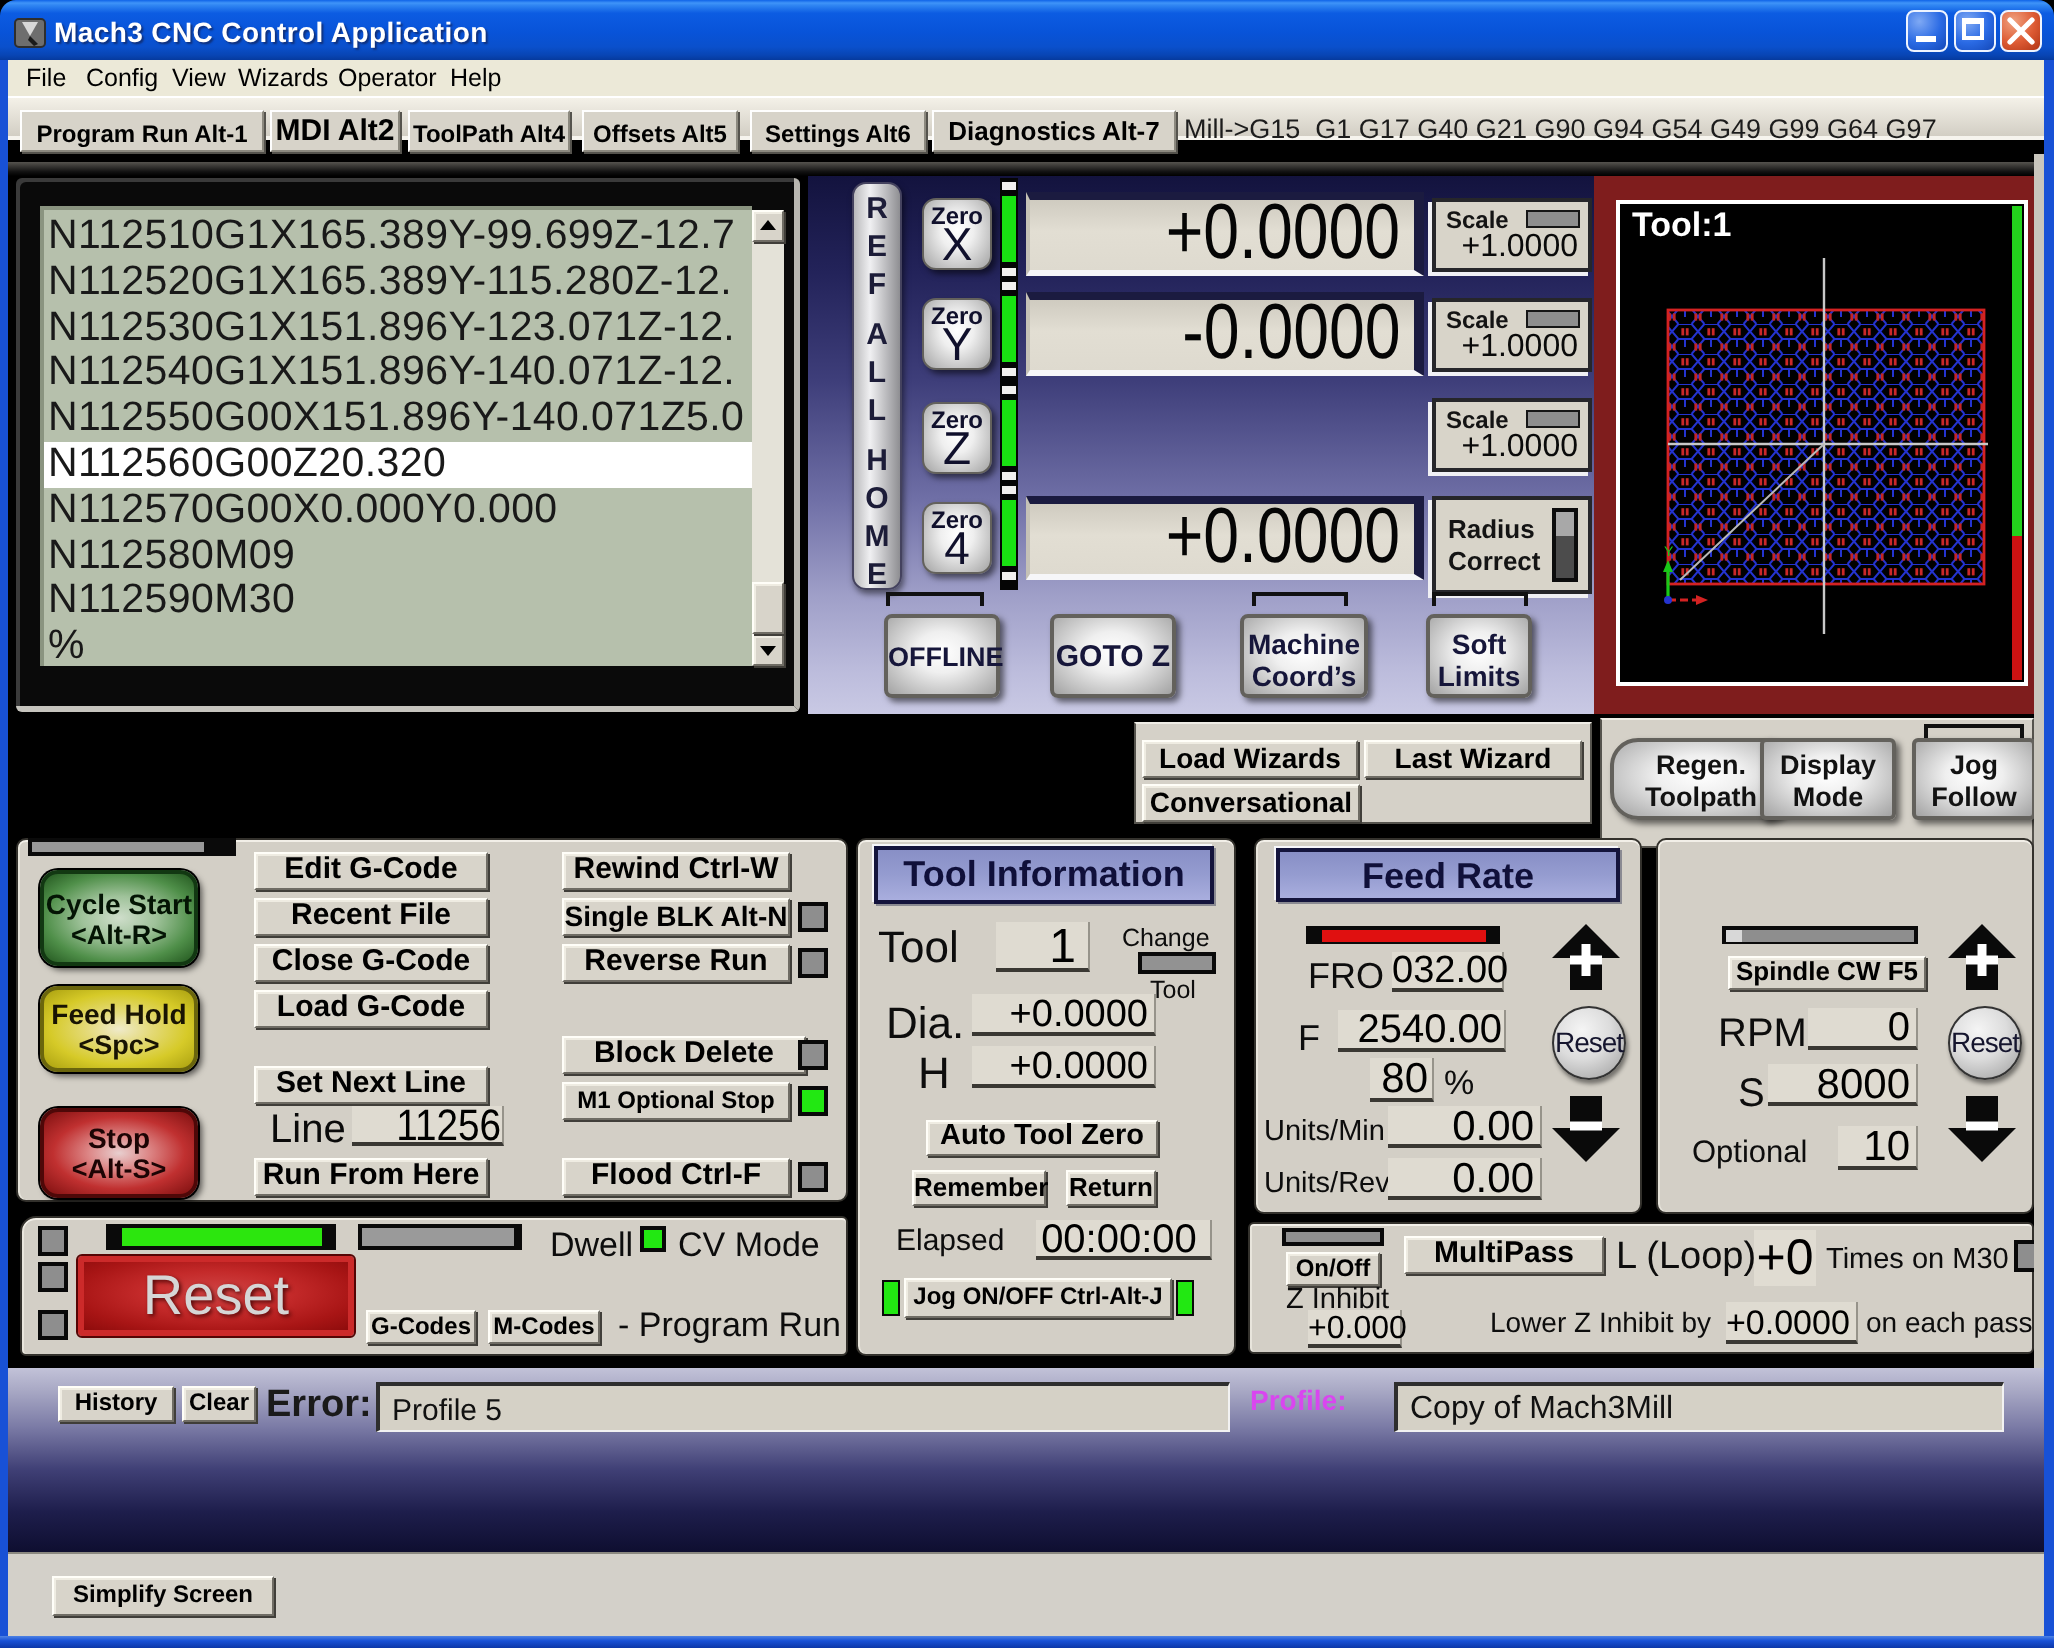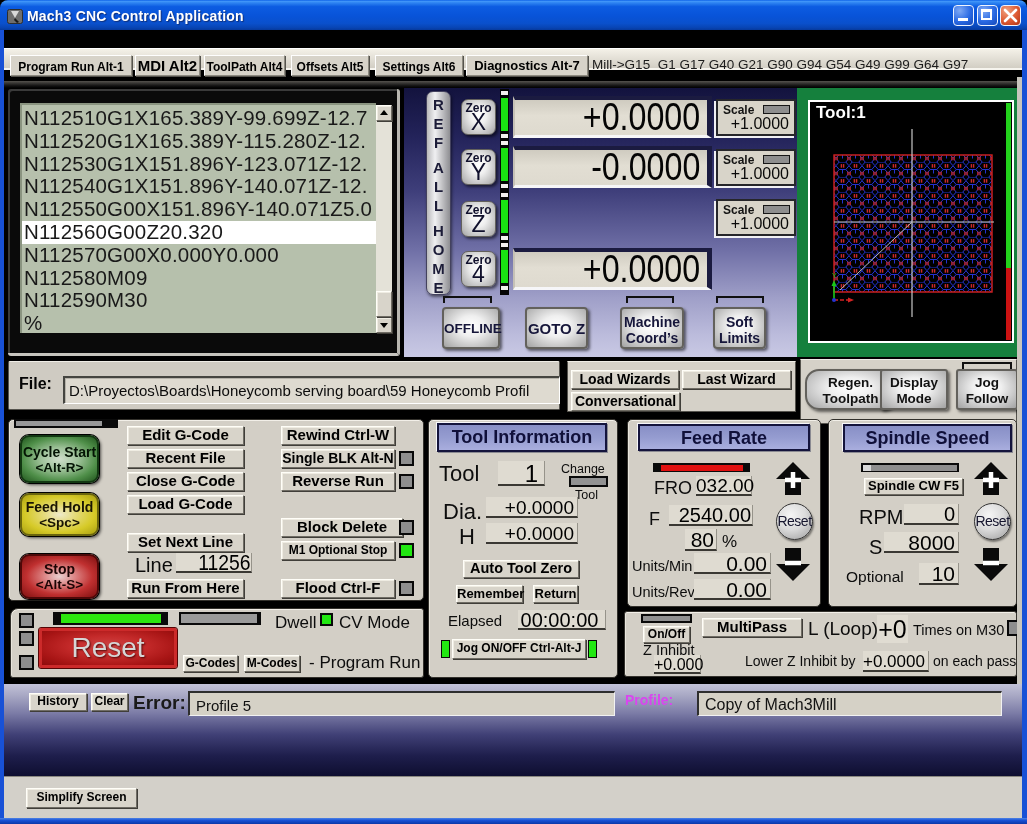--- a/index.html
+++ b/index.html
@@ -111,29 +111,36 @@
 <div class="abs" style="left:312px;top:61px;width:80px;height:37px;background:#d8d4c9;border:2px solid #26262a;box-shadow:-2px 2px 0 #f0f0f4;">
 <div class="lbl" style="left:5px;top:2px;font-size:12px;font-weight:bold;color:#141414;">Scale</div>
 <div class="abs" style="left:45px;top:4px;width:27px;height:9px;background:#8e8e8e;border:1px solid #161616;"></div>
 <div class="lbl" style="right:5px;bottom:1px;font-size:16px;color:#0a0a0a;">+1.0000</div>
 </div>
 <div class="abs" style="left:312px;top:111px;width:80px;height:37px;background:#d8d4c9;border:2px solid #26262a;box-shadow:-2px 2px 0 #f0f0f4;">
 <div class="lbl" style="left:5px;top:2px;font-size:12px;font-weight:bold;color:#141414;">Scale</div>
 <div class="abs" style="left:45px;top:4px;width:27px;height:9px;background:#8e8e8e;border:1px solid #161616;"></div>
 <div class="lbl" style="right:5px;bottom:1px;font-size:16px;color:#0a0a0a;">+1.0000</div>
 </div>
+  <div class="abs" style="left:312px;top:160px;width:80px;height:49px;background:#d8d4c9;border:2px solid #26262a;box-shadow:-2px 2px 0 #f0f0f4;">
+   <div class="lbl" style="left:6px;top:7px;font-size:13px;font-weight:bold;color:#141414;">Radius</div>
+   <div class="lbl" style="left:6px;top:23px;font-size:13px;font-weight:bold;color:#141414;">Correct</div>
+   <div class="abs" style="left:58px;top:4px;width:13px;height:37px;background:#4c4c4c;border:2px solid #0c0c0c;">
+          <div style="width:100%;height:12px;background:#a8a8a8;"></div>
+        </div>
+  </div>
   <div class="abs bracket" style="left:39px;top:208px;width:49px;"></div>
   <div class="abs bracket" style="left:222px;top:208px;width:48px;"></div>
   <div class="abs bracket" style="left:312px;top:208px;width:48px;"></div>
   <div class="silver" style="left:38px;top:219px;width:58px;height:42px;font-weight:bold;font-size:13.5px;line-height:40px;color:#16163a;">OFFLINE</div>
   <div class="silver" style="left:121px;top:219px;width:63px;height:42px;font-weight:bold;font-size:15px;line-height:40px;color:#16163a;">GOTO Z</div>
   <div class="silver" style="left:216px;top:219px;width:64px;height:42px;font-weight:bold;font-size:14px;line-height:16px;color:#16163a;padding-top:5px;">Machine<br>Coord’s</div>
   <div class="silver" style="left:309px;top:219px;width:53px;height:42px;font-weight:bold;font-size:14px;line-height:16px;color:#16163a;padding-top:5px;">Soft<br>Limits</div>
  </div>
- <div class="abs" style="left:797px;top:88px;width:220px;height:269px;background:#15803d;text-align:right;">
+ <div class="abs" style="left:797px;top:88px;width:220px;height:269px;background:#7f1d1d;text-align:right;">
   <div class="abs" style="left:11px;top:12px;width:206px;height:243px;border:2px solid #fff;background:#000;">
    <div class="lbl" style="left:6px;top:1px;color:#fff;font-weight:bold;font-size:17px;">Tool:1</div>
    <svg class="abs" style="left:0;top:0;" width="202" height="239" viewBox="0 0 202 239">
     <defs>
      <pattern id="hex" width="13" height="15" patternUnits="userSpaceOnUse">
       <path d="M3.2 0 L9.8 0 L13 3.75 L9.8 7.5 L3.2 7.5 L0 3.75 Z M6.5 7.5 L6.5 11.5" fill="none" stroke="#2433d0" stroke-width="1"></path>
       <path d="M3.2 15 L0 11.25 L3.2 7.5 M9.8 7.5 L13 11.25 L9.8 15" fill="none" stroke="#2433d0" stroke-width="1"></path>
       <rect x="4.7" y="2.1" width="1.4" height="3.6" fill="#cc2828"></rect>
       <rect x="6.9" y="2.1" width="1.4" height="3.6" fill="#cc2828"></rect>
       <rect x="11.2" y="9.7" width="1.4" height="3.6" fill="#c42424"></rect>
@@ -151,26 +158,20 @@
      <text x="-2" y="-22" fill="#18c818" font-size="7">Y</text>
      <line x1="0" y1="0" x2="16" y2="0" stroke="#d42222" stroke-width="1.6" stroke-dasharray="4 2"></line>
      <path d="M14 -2.5 L20 0 L14 2.5 Z" fill="#d42222"></path>
      <circle cx="0" cy="0" r="2" fill="#2433d0"></circle>
     </g>
    </svg>
    <div class="abs" style="right:1px;top:1px;width:5px;height:165px;background:#23d31c;"></div>
    <div class="abs" style="right:1px;top:166px;width:5px;height:72px;background:#cc1212;"></div>
   </div>
  </div>
- <div class="abs" style="left:8px;top:361px;width:552px;height:49px;background:#cfcbc2;border:1px solid #55534d;border-top:1px solid #efede6;border-radius:2px;">
-  <div class="lbl" style="left:10px;top:13px;font-size:16px;font-weight:bold;color:#050505;">File:</div>
-  <div class="abs" style="left:54px;top:14px;width:497px;height:28px;background:#dedad0;border:1px solid #777;border-top:2px solid #454540;border-left:2px solid #454540;border-bottom:1px solid #fff;border-right:1px solid #fff;box-shadow:1px 1px 0 #b5b2a9 inset;">
-   <div style="font-size:15px;color:#0c0c0c;padding:4px 0 0 4px;white-space:nowrap;overflow:hidden;">D:\Proyectos\Boards\Honeycomb serving board\59 Honeycomb Profil</div>
-  </div>
- </div>
  <div class="abs" style="left:567px;top:361px;width:229px;height:51px;background:#d5d1c8;border:1px solid #55534d;border-top:1px solid #efede6;">
   <div class="btn" style="left:3px;top:8px;width:108px;height:19px;font-size:14px;line-height:16px;">Load Wizards</div>
   <div class="btn" style="left:114px;top:8px;width:109px;height:19px;font-size:14px;line-height:16px;">Last Wizard</div>
   <div class="btn" style="left:3px;top:30px;width:109px;height:19px;font-size:14px;line-height:16px;">Conversational</div>
  </div>
  <div class="abs" style="left:800px;top:359px;width:217px;height:65px;background:#d5d1c8;border:1px solid #55534d;border-top:1px solid #efede6;">
   <div class="abs bracket" style="left:161px;top:2px;width:50px;"></div>
   <div class="silver" style="left:4px;top:9px;width:91px;height:41px;font-size:13.5px;line-height:16px;padding-top:4px;border-radius:14px;color:#121212;">Regen.<br>Toolpath</div>
   <div class="silver" style="left:79px;top:9px;width:68px;height:41px;font-size:13.5px;line-height:16px;padding-top:4px;border-radius:3px;color:#121212;">Display<br>Mode</div>
   <div class="silver" style="left:155px;top:9px;width:62px;height:41px;font-size:13.5px;line-height:16px;padding-top:4px;border-radius:3px;color:#121212;">Jog<br>Follow</div>
@@ -250,21 +251,20 @@
           <path d="M17 0 L34 17 L25 17 L25 33 L9 33 L9 17 L0 17 Z" fill="#0a0a0a"></path>
           <path d="M17 10 L17 26 M9 18 L25 18" stroke="#fff" stroke-width="4.5"></path>
         </svg></div>
   <div class="abs rstbtn" style="left:148px;top:83px;">Reset</div>
   <div class="abs" style="left:148px;top:128px;"><svg width="34" height="33">
           <path d="M17 33 L34 16 L25 16 L25 0 L9 0 L9 16 L0 16 Z" fill="#0a0a0a"></path>
           <path d="M9 15 L25 15" stroke="#fff" stroke-width="4.5"></path>
         </svg></div>
  </div>
  <div class="panel" style="left:828px;top:419px;width:189px;height:188px;">
-  <div class="abs hdr" style="left:14px;top:4px;width:169px;height:28px;">Spindle Speed</div>
   <div class="abs" style="left:32px;top:43px;width:98px;height:9px;background:#0a0a0a;">
         <div style="position:absolute;left:2px;top:1.5px;width:8px;height:6px;background:#d8d8d8;"></div>
         <div style="position:absolute;left:10px;top:1.5px;width:86px;height:6px;background:#8e8e8e;"></div>
       </div>
   <div class="btn" style="left:35px;top:58px;width:99px;height:17px;font-size:13px;line-height:14px;">Spindle CW F5</div>
   <div class="lbl" style="left:30px;top:86px;font-size:20px;">RPM</div>
   <div class="field" style="left:75px;top:84px;width:55px;height:21px;font-size:20px;line-height:21px;padding-right:3px;">0</div>
   <div class="lbl" style="left:40px;top:116px;font-size:20px;">S</div>
   <div class="field" style="left:55px;top:112px;width:75px;height:21px;font-size:21px;line-height:21px;padding-right:3px;">8000</div>
   <div class="lbl" style="left:17px;top:148px;font-size:15.5px;">Optional</div>
@@ -343,20 +343,28 @@
       <div class="abs" style="left:3px;top:3px;width:11px;height:11px;border:2px solid #fff;border-top-width:3px;"></div>
     </div>
  <div class="abs winbtn" id="closebtn" style="left:1000px;">
   <svg width="19" height="19" viewBox="0 0 19 19">
         <path d="M4 4 L15 15 M15 4 L4 15" stroke="#fff" stroke-width="2.6" stroke-linecap="round"></path>
       </svg>
  </div>
  <div class="abs borderL"></div>
     <div class="abs borderR"></div>
     <div class="abs borderB"></div>
+ <div class="abs" id="menubar">
+  <span style="left:9px;">File</span>
+      <span style="left:39px;">Config</span>
+      <span style="left:82px;">View</span>
+  <span style="left:115px;">Wizards</span>
+      <span style="left:165px;">Operator</span>
+      <span style="left:221px;">Help</span>
+ </div>
  <div class="abs" id="tabbar">
   <div class="tab" style="left:6px;width:122px;">Program Run Alt-1</div>
   <div class="tab" style="left:131px;width:65px;font-size:15px;padding-top:1px;">MDI Alt2</div>
   <div class="tab" style="left:200px;width:81px;">ToolPath Alt4</div>
   <div class="tab" style="left:287px;width:78px;">Offsets Alt5</div>
   <div class="tab" style="left:371px;width:88px;">Settings Alt6</div>
   <div class="tab" style="left:462px;width:122px;font-size:13px;padding-top:2px;">Diagnostics Alt-7</div>
   <div class="abs" style="left:588px;top:8px;font-size:13.5px;color:#1c1c1c;">Mill-&gt;G15&nbsp; G1 G17 G40 G21 G90 G94 G54 G49 G99 G64 G97</div>
  </div>
  <div class="abs" id="tabshadow"></div>

